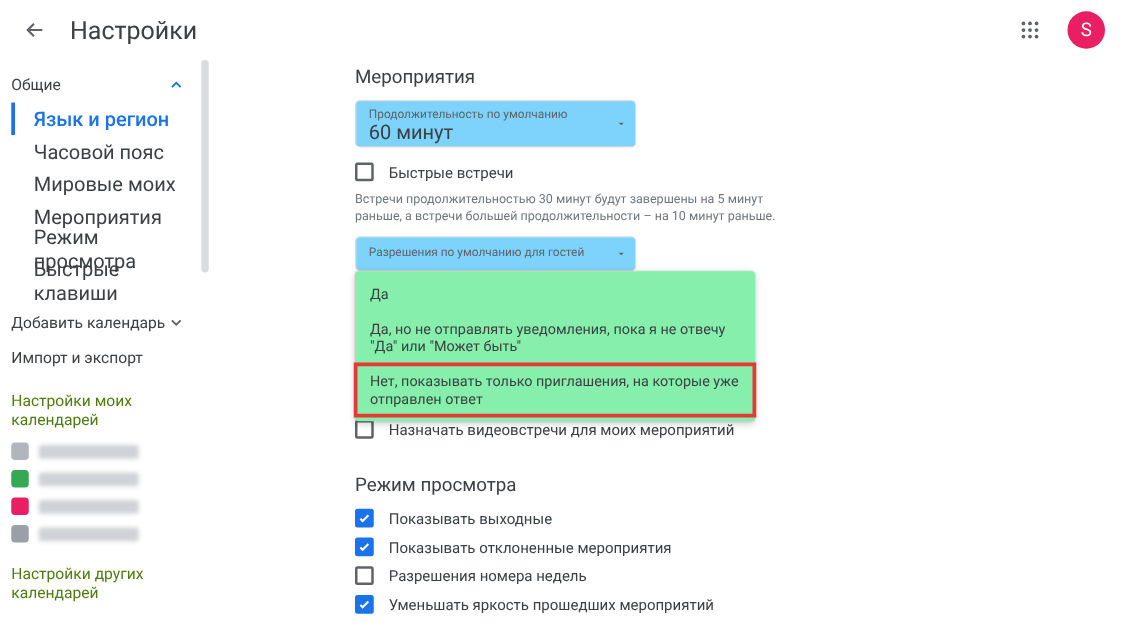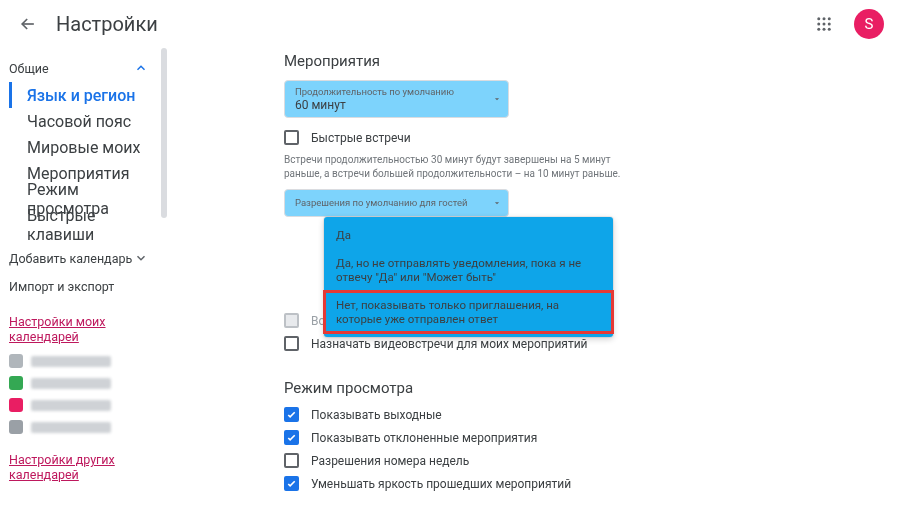--- a/index.html
+++ b/index.html
@@ -98,22 +98,21 @@
     cursor: pointer;
   }
   .subitem.active {
     color: #1a73e8;
     border-left-color: #1a73e8;
     font-weight: 500;
   }
   .side-heading {
     padding: 14px 9px 6px 9px;
     font-size: 12.5px;
-    color: #be185d;
-    text-decoration: underline;
+    color: #4d7c0f;
   }
   .cal-row {
     display: flex; align-items: center;
     height: 22px;
     padding: 0 9px;
   }
   .cal-swatch {
     width: 14px; height: 14px;
     border-radius: 3px;
     margin-right: 8px;
@@ -142,21 +141,21 @@
     position: relative;
     margin-bottom: 12px;
     cursor: pointer;
   }
   .selectbox .sb-label {
     font-size: 9.5px;
     color: #5f6368;
     line-height: 12px;
   }
   .selectbox .sb-value {
-    font-size: 12px;
+    font-size: 16px;
     color: #3c4043;
     line-height: 15px;
   }
   .selectbox .sb-caret {
     position: absolute;
     right: 6px; top: 50%;
     transform: translateY(-50%);
     color: #5f6368;
   }
   .selectbox.collapsed { padding: 7px 8px 7px 10px; }
@@ -192,27 +191,26 @@
     line-height: 14px;
     max-width: 340px;
     margin-bottom: 8px;
   }
 
   
   .dropdown-wrap { position: relative; }
   .dropdown-panel {
     position: absolute;
     top: 28px; left: 0;
-    width: 289px;
-    background: #0ea5e9;
+    width: 320px;
+    background: #86efac;
     box-shadow: 0 2px 6px rgba(0,0,0,.2), 0 0 0 1px rgba(0,0,0,.05);
     border-radius: 3px;
     z-index: 20;
     padding: 4px 0;
-    margin-left: 40px;
   }
   .dd-item {
     padding: 7px 12px;
     font-size: 11.5px;
     color: #3c4043;
     cursor: pointer;
   }
   .dd-item.highlight {
     outline: 3px solid #e53935;
     outline-offset: -2px;

